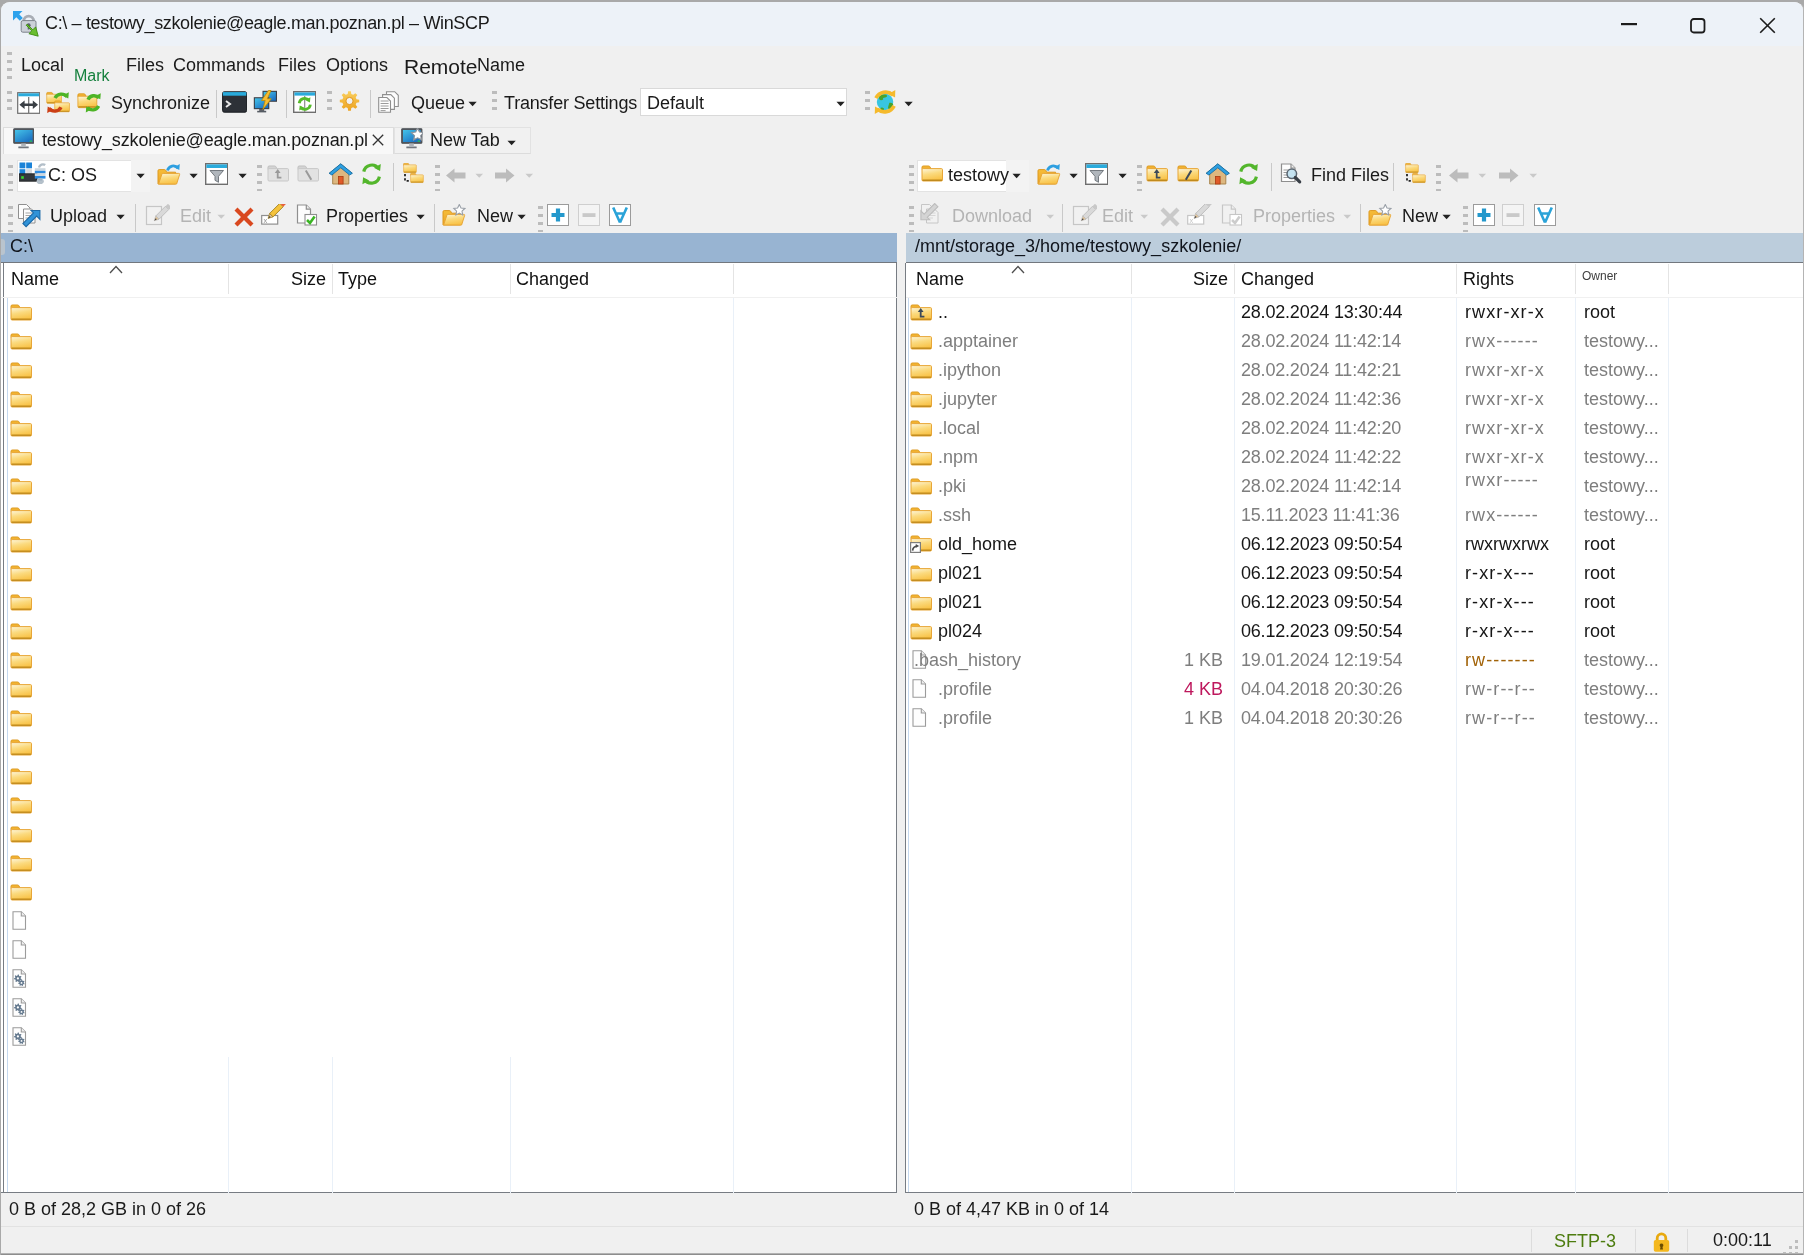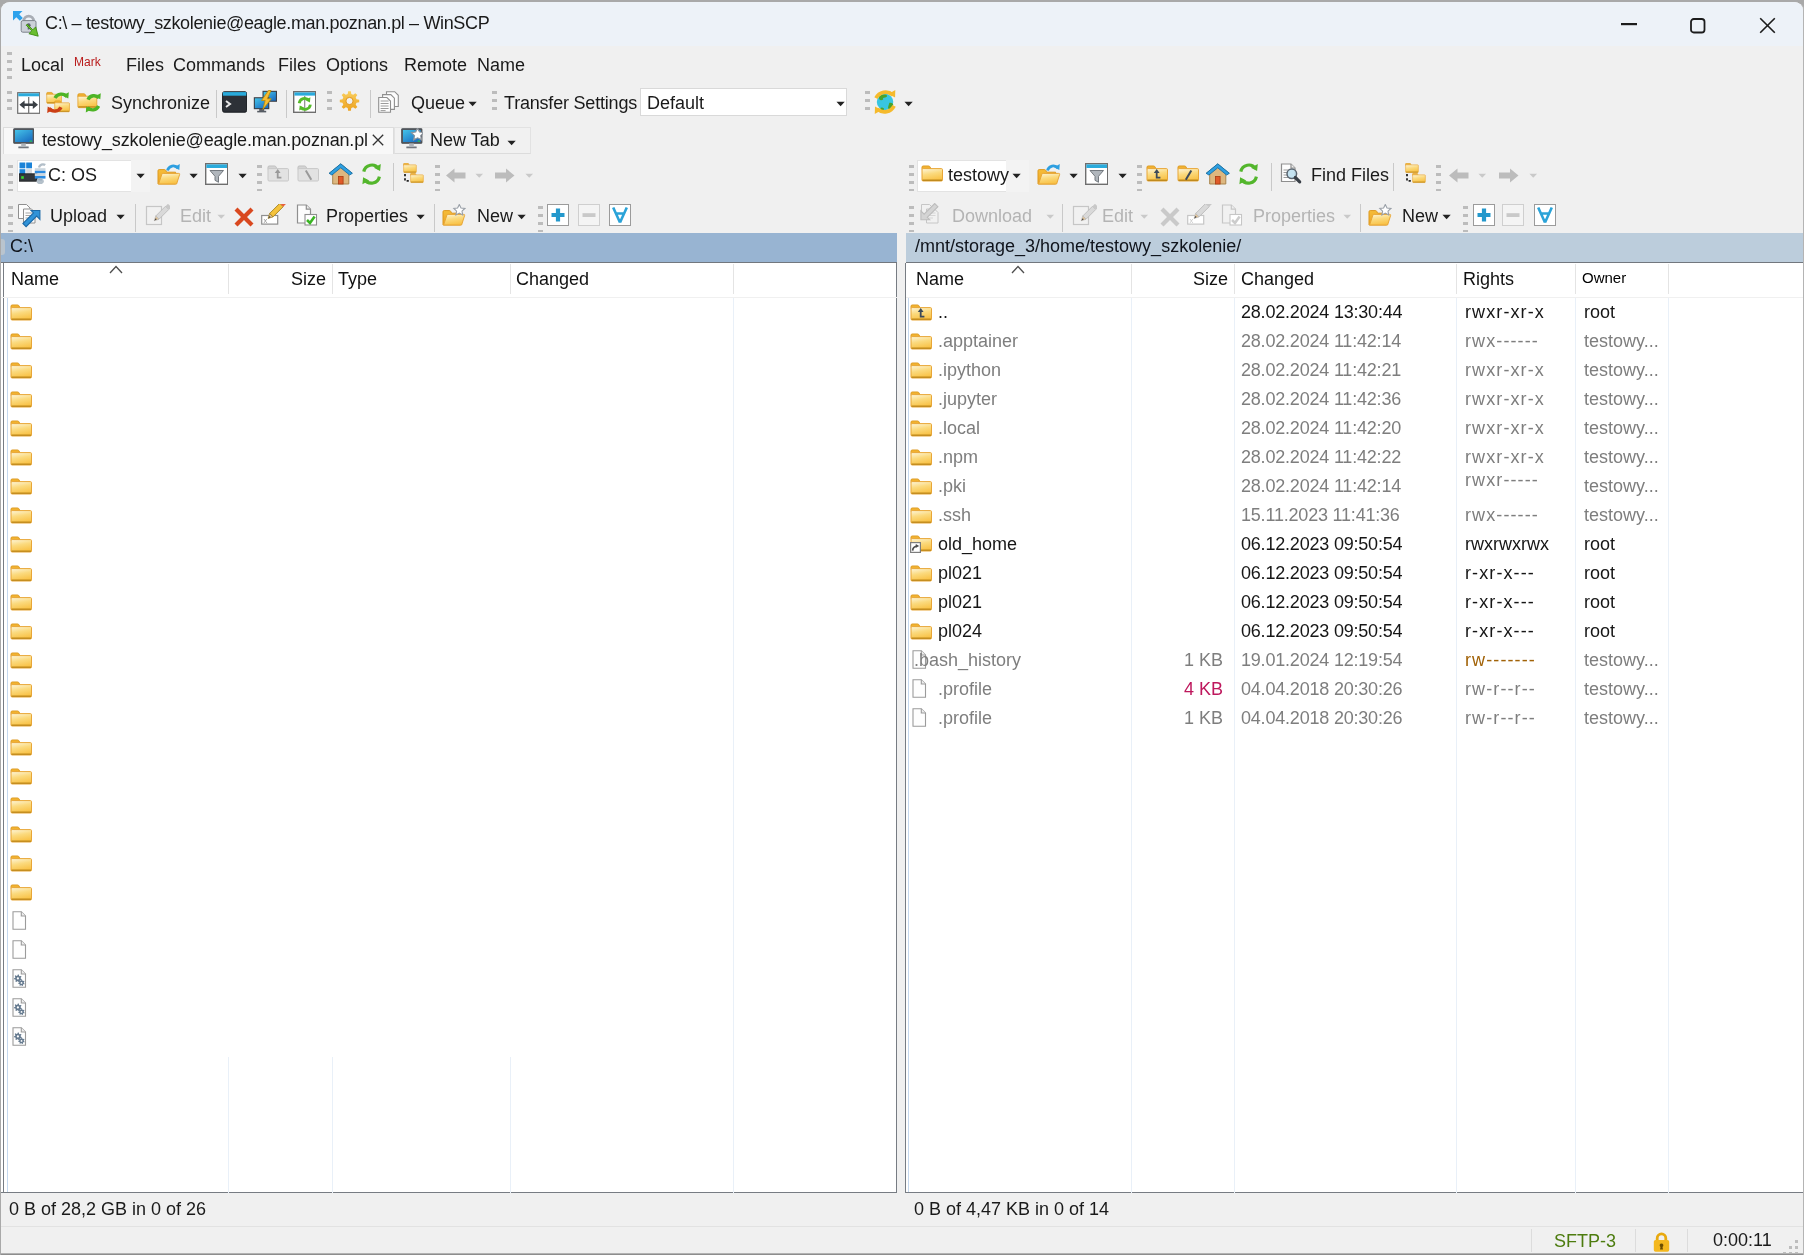--- a/index.html
+++ b/index.html
@@ -45,26 +45,26 @@
       <rect width="16" height="2.2" fill="#1c1c1c"></rect>
     </svg>
 <svg style="position:absolute;left:1689px;top:16px" width="16" height="16" viewBox="0 0 16 16">
       <rect x="1" y="1" width="13.5" height="13.5" rx="2.8" fill="none" stroke="#1c1c1c" stroke-width="1.8"></rect>
     </svg>
 <svg style="position:absolute;left:1758px;top:15px" width="17" height="17" viewBox="0 0 17 17">
       <path d="M1.2,1.2 L15.8,15.8 M15.8,1.2 L1.2,15.8" stroke="#1c1c1c" stroke-width="1.6"></path>
     </svg>
 <div style="position:absolute;left:6px;top:50px;width:5px;height:28px;background:repeating-linear-gradient(to bottom,#bcbcbc 0 3px,transparent 3px 8px)"></div>
 <div style="position:absolute;left:20px;top:53px;font-size:18px;color:#1a1a1a;letter-spacing:0;white-space:nowrap">Local</div>
-<div style="position:absolute;left:73px;top:53px;font-size:12px;color:#b91c1c;letter-spacing:0;white-space:nowrap">Mark</div>
+<div style="position:absolute;left:73px;top:65px;font-size:16px;color:#15803d;letter-spacing:0;white-space:nowrap">Mark</div>
 <div style="position:absolute;left:125px;top:53px;font-size:18px;color:#1a1a1a;letter-spacing:0;white-space:nowrap">Files</div>
 <div style="position:absolute;left:172px;top:53px;font-size:18px;color:#1a1a1a;letter-spacing:0;white-space:nowrap">Commands</div>
 <div style="position:absolute;left:277px;top:53px;font-size:18px;color:#1a1a1a;letter-spacing:0;white-space:nowrap">Files</div>
 <div style="position:absolute;left:325px;top:53px;font-size:18px;color:#1a1a1a;letter-spacing:0;white-space:nowrap">Options</div>
-<div style="position:absolute;left:403px;top:53px;font-size:18px;color:#1a1a1a;letter-spacing:0;white-space:nowrap">Remote</div>
+<div style="position:absolute;left:403px;top:53px;font-size:21px;color:#1a1a1a;letter-spacing:0;white-space:nowrap">Remote</div>
 <div style="position:absolute;left:476px;top:53px;font-size:18px;color:#1a1a1a;letter-spacing:0;white-space:nowrap">Name</div>
 <div style="position:absolute;left:6px;top:89px;width:5px;height:24px;background:repeating-linear-gradient(to bottom,#bcbcbc 0 3px,transparent 3px 8px)"></div>
 <svg style="position:absolute;left:16px;top:90px" width="23" height="22" viewBox="0 0 23 22">
       <rect x="0.7" y="0.7" width="22" height="20.6" fill="#fff" stroke="#6e6e6e" stroke-width="1.2"></rect>
       <rect x="1.3" y="1.3" width="20.8" height="3" fill="#2aabdc"></rect>
       <path d="M11.7,5 V21" stroke="#6e6e6e" stroke-width="1.2"></path>
       <path d="M4.8,12.8 h13.8" stroke="#3a3f45" stroke-width="2.4"></path>
       <path d="M7.6,8.6 L7.6,17 L2.4,12.8 Z M15.8,8.6 L15.8,17 L21,12.8 Z" fill="#3a3f45"></path>
     </svg>
 <svg style="position:absolute;left:45px;top:89px" width="24" height="23" viewBox="0 0 24 23">
@@ -558,21 +558,21 @@
 <div style="position:absolute;left:331px;top:262px;width:1px;height:30px;background:#e4e4e4"></div>
 <div style="position:absolute;left:509px;top:262px;width:1px;height:30px;background:#e4e4e4"></div>
 <div style="position:absolute;left:732px;top:262px;width:1px;height:30px;background:#e4e4e4"></div>
 <div style="position:absolute;left:915px;top:267px;font-size:18px;color:#111;letter-spacing:0;white-space:nowrap">Name</div>
 <svg style="position:absolute;left:1010px;top:263px" width="14" height="9" viewBox="0 0 14 9">
       <path d="M1,8 L7,1.5 L13,8" fill="none" stroke="#4e4e4e" stroke-width="1.3"></path>
     </svg>
 <div style="position:absolute;right:575px;top:267px;font-size:18px;color:#111;white-space:nowrap">Size</div>
 <div style="position:absolute;left:1240px;top:267px;font-size:18px;color:#111;letter-spacing:0;white-space:nowrap">Changed</div>
 <div style="position:absolute;left:1462px;top:267px;font-size:18px;color:#111;letter-spacing:0;white-space:nowrap">Rights</div>
-<div style="position:absolute;left:1581px;top:267px;font-size:15px;color:#000000;letter-spacing:0;white-space:nowrap">Owner</div>
+<div style="position:absolute;left:1581px;top:267px;font-size:12px;color:#404040;letter-spacing:0;white-space:nowrap">Owner</div>
 <div style="position:absolute;left:1130px;top:262px;width:1px;height:30px;background:#e4e4e4"></div>
 <div style="position:absolute;left:1233px;top:262px;width:1px;height:30px;background:#e4e4e4"></div>
 <div style="position:absolute;left:1455px;top:262px;width:1px;height:30px;background:#e4e4e4"></div>
 <div style="position:absolute;left:1574px;top:262px;width:1px;height:30px;background:#e4e4e4"></div>
 <div style="position:absolute;left:1667px;top:262px;width:1px;height:30px;background:#e4e4e4"></div>
 <div style="position:absolute;left:0;top:295px;width:896px;height:1px;background:#f0f0f0"></div>
 <div style="position:absolute;left:905px;top:295px;width:899px;height:1px;background:#f0f0f0"></div>
 <div style="position:absolute;left:227px;top:1055px;width:1px;height:136px;background:#e9f0f8"></div>
 <div style="position:absolute;left:331px;top:1055px;width:1px;height:136px;background:#e9f0f8"></div>
 <div style="position:absolute;left:509px;top:1055px;width:1px;height:136px;background:#e9f0f8"></div>

